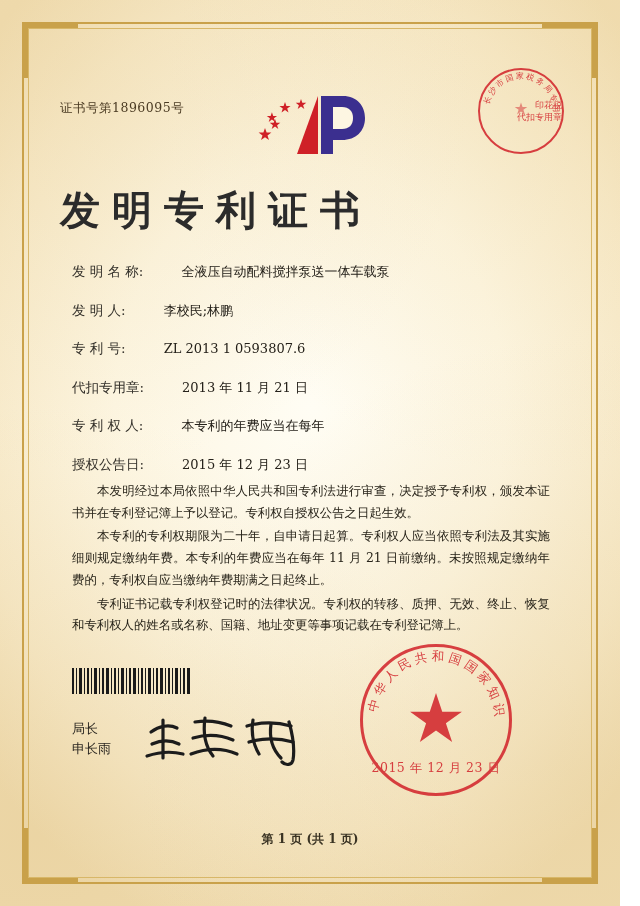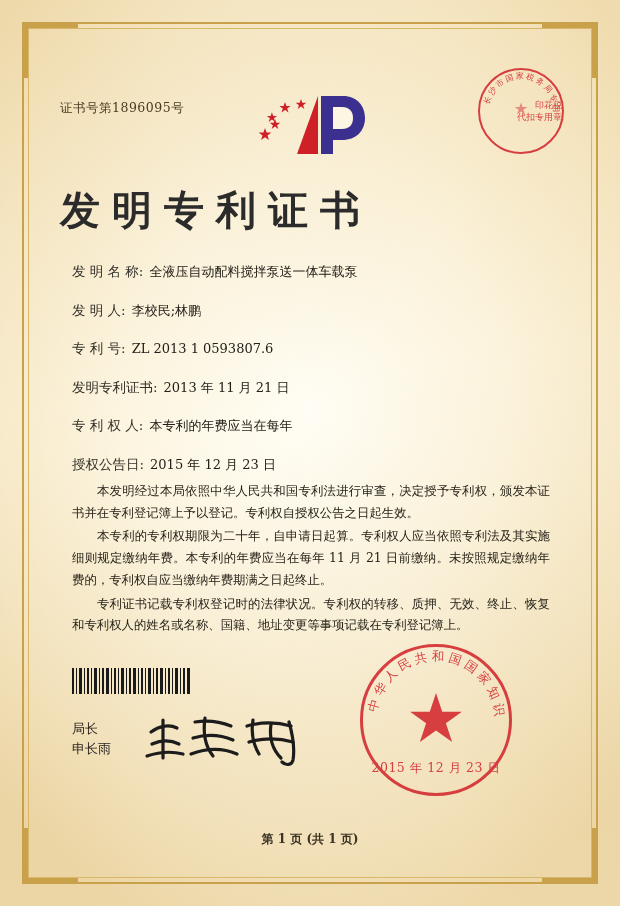--- a/index.html
+++ b/index.html
@@ -112,20 +112,21 @@
     left: 24px;
     right: 24px;
     top: 215px;
   }
   .field-row {
     display: flex;
     align-items: baseline;
     margin-bottom: 20.5px;
     font-family: "DejaVu Serif", "Liberation Serif", serif;
     color: #2e2a20;
+    gap: 32px;
   }
   .field-label {
     font-size: 13.5px;
     white-space: nowrap;
     color: #33302a;
   }
   .field-value {
     font-size: 13px;
     margin-left: 6px;
     color: #25211a;
@@ -280,21 +281,21 @@
       </div>
       <div class="field-row">
         <span class="field-label">发  明  人:</span>
         <span class="field-value">李校民;林鹏</span>
       </div>
       <div class="field-row">
         <span class="field-label">专  利  号:</span>
         <span class="field-value">ZL 2013 1 0593807.6</span>
       </div>
       <div class="field-row">
-        <span class="field-label">发明专利证书:</span>
+        <span class="field-label">代扣专用章:</span>
         <span class="field-value">2013 年 11 月 21 日</span>
       </div>
       <div class="field-row">
         <span class="field-label">专 利 权 人:</span>
         <span class="field-value">本专利的年费应当在每年</span>
       </div>
       <div class="field-row">
         <span class="field-label">授权公告日:</span>
         <span class="field-value">2015 年 12 月 23 日</span>
       </div>

